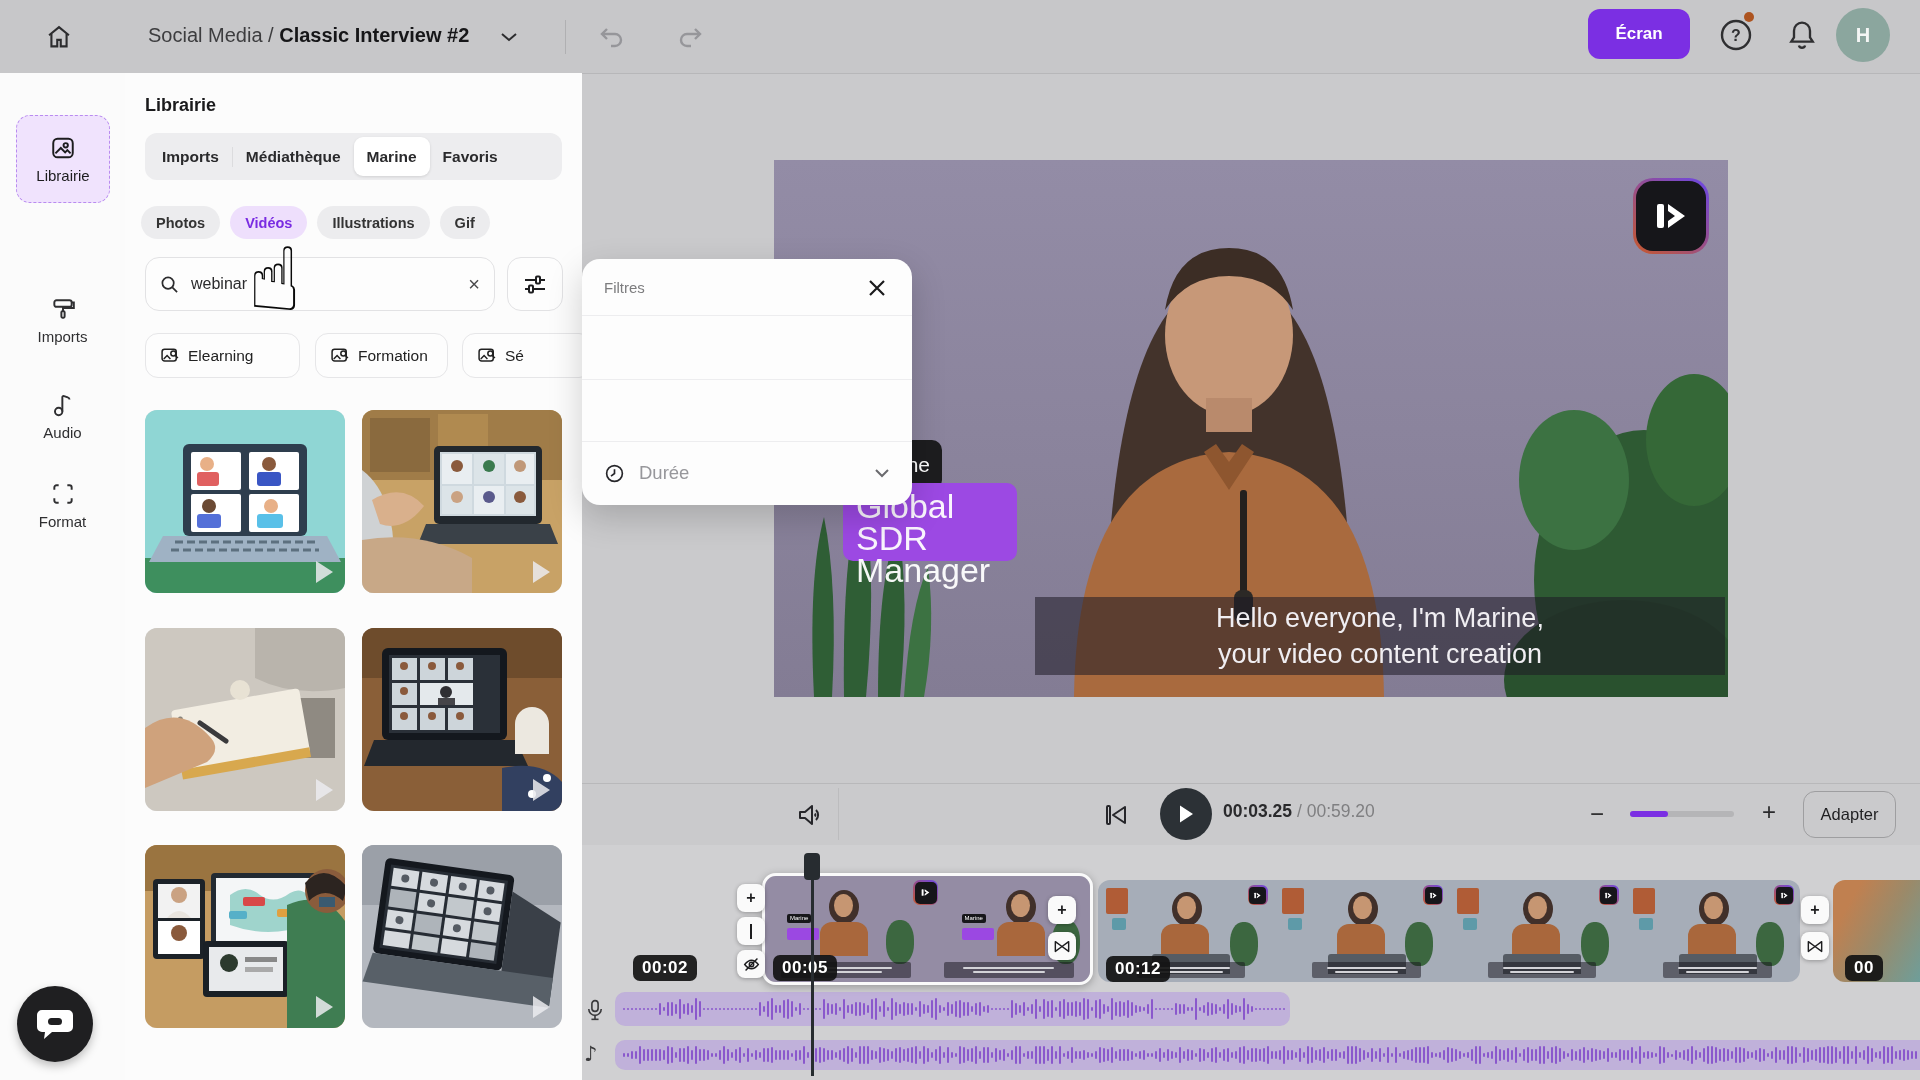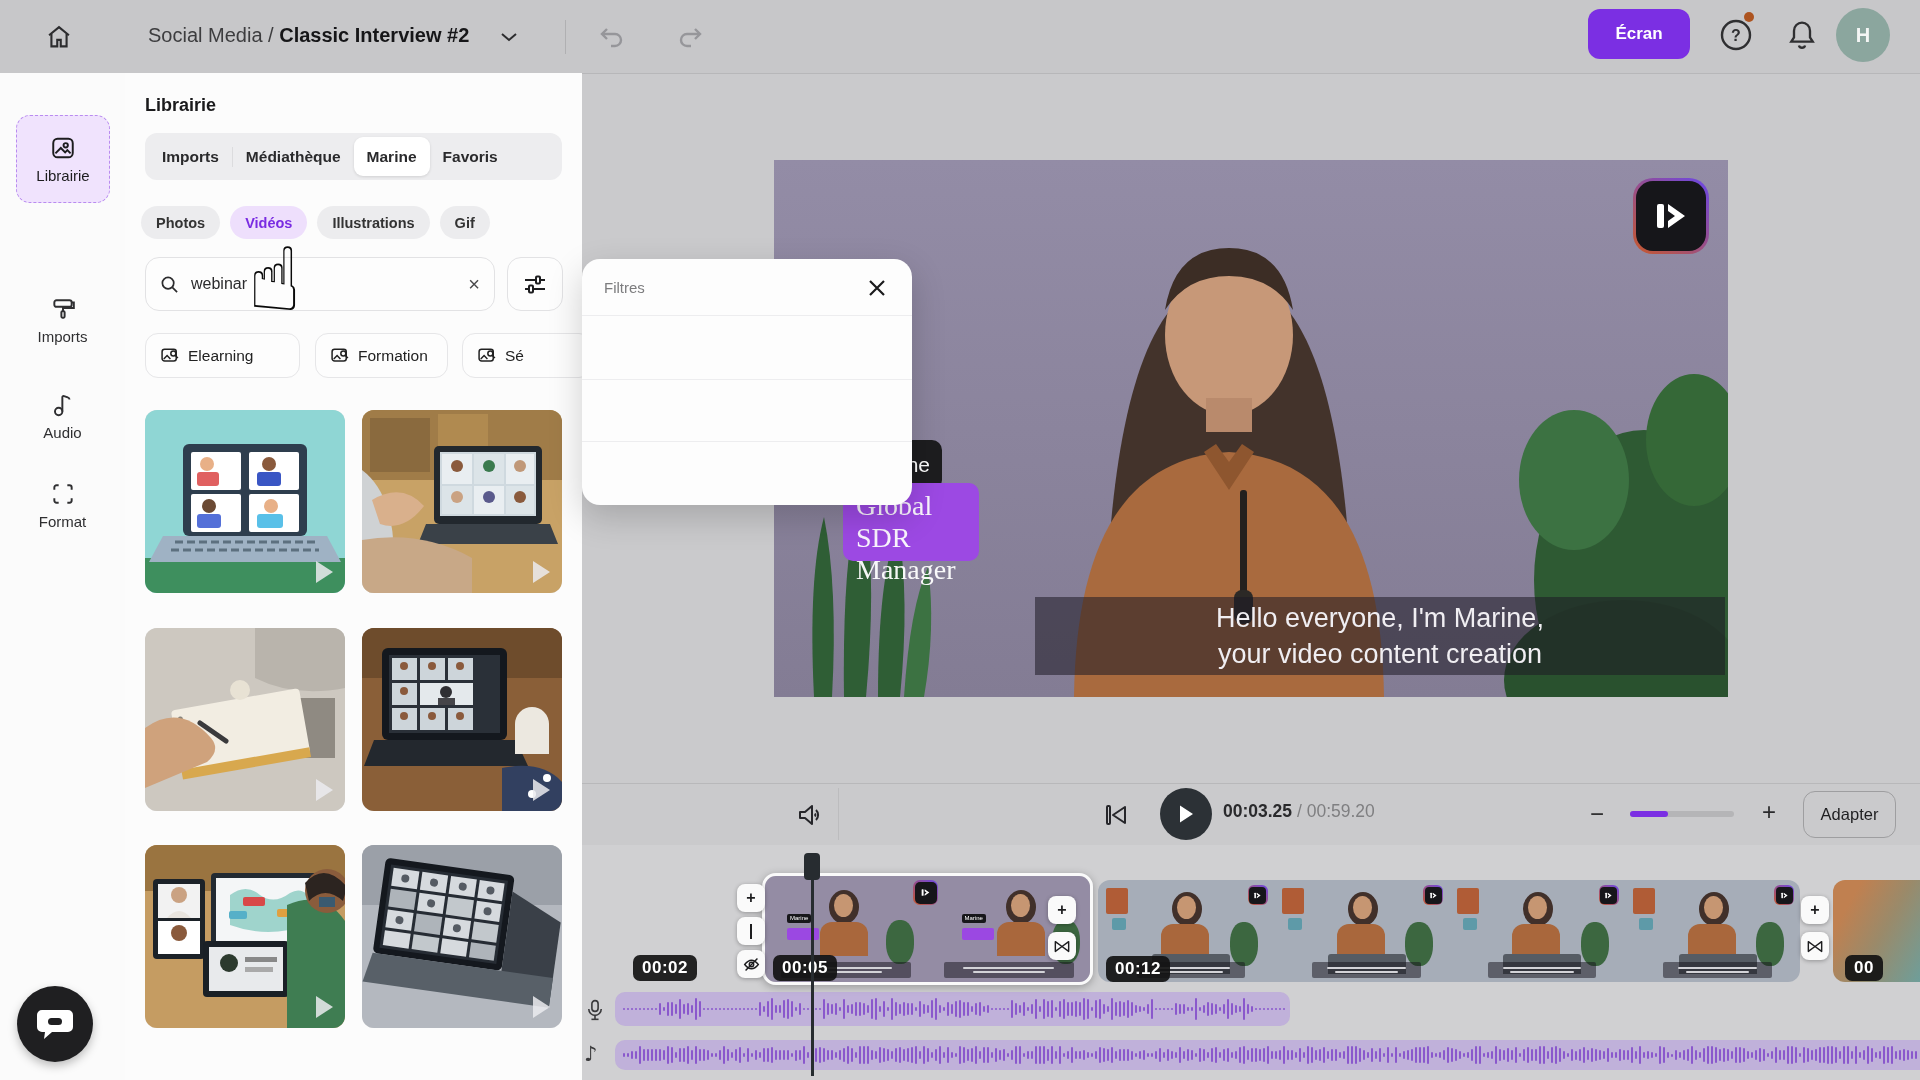--- a/index.html
+++ b/index.html
@@ -52,22 +52,22 @@
   #popover .hr{position:absolute;left:0;width:330px;height:1px;background:#ededef;}
   .poprow{position:absolute;left:0;width:330px;display:flex;align-items:center;}
   .toggle{width:46px;height:27px;border-radius:14px;background:#e3e3e5;position:relative;cursor:pointer;}
   .toggle .knob{position:absolute;left:2px;top:2px;width:23px;height:23px;border-radius:50%;background:#fff;box-shadow:0 1px 3px rgba(0,0,0,.25);}
   
   #video{left:774px;top:160px;width:954px;height:537px;overflow:hidden;background:#8e87a0;}
   #caption{left:1035px;top:597px;width:690px;height:78px;background:rgba(30,26,36,.55);z-index:5;
         display:flex;flex-direction:column;align-items:center;justify-content:center;color:#f0eef2;font-size:27px;line-height:36px;}
   #tag-speaker{left:850px;top:440px;width:92px;height:50px;background:#1d1d1f;border-radius:10px;z-index:5;
         color:#fff;font-size:21px;display:flex;align-items:center;justify-content:flex-end;padding-right:12px;box-sizing:border-box;}
-  #tag-role{left:843px;top:483px;width:136px;height:78px;background:#9c49e3;border-radius:10px;z-index:5;
-        color:rgba(255,255,255,.95);font-size:28px;line-height:32px;padding:7px 13px;box-sizing:border-box;font-family:Liberation Serif, serif;}
+  #tag-role{left:843px;top:483px;width:174px;height:78px;background:#9c49e3;border-radius:10px;z-index:5;
+        color:rgba(255,255,255,.95);font-size:34px;line-height:32px;padding:7px 13px;box-sizing:border-box;}
   .pp-badge{background:linear-gradient(40deg,#c7582c,#6a46e8);display:flex;}
   .pp-badge .in{flex:1;background:#16161a;display:flex;align-items:center;justify-content:center;}
   
   .pillbtn{position:absolute;border:1.5px solid #9e9ea0;border-radius:12px;background:transparent;color:#1f1f21;
         font-size:16.5px;font-family:inherit;cursor:pointer;}
   #time{left:1223px;top:801px;font-size:17.5px;white-space:nowrap;}
   #time .cur{font-weight:700;color:#2a2a2c;}
   #time .tot{color:#7f7f81;}
   #slider{left:1630px;top:811px;width:104px;height:6px;border-radius:3px;background:#b5b5b7;cursor:pointer;}
   #slider .fill{width:38px;height:6px;border-radius:3px;background:#7b2fe3;}
@@ -485,20 +485,31 @@
   <div class="abs" id="popover">
     <div class="abs" style="left:22px;top:20px;font-size:15px;color:#7c7c7e;">Filtres</div>
     <button class="abs icon-btn" style="right:18px;top:12px;width:34px;height:34px;">
       <svg width="20" height="20" viewBox="0 0 20 20" stroke="#1b1b1d" stroke-width="2.2">
           <path d="M3 3 L17 17 M17 3 L3 17"></path>
         </svg>
     </button>
     <div class="hr" style="top:56px;"></div>
     <div class="hr" style="top:120px;"></div>
     <div class="hr" style="top:182px;"></div>
+    <div class="poprow" style="top:182px;height:64px;padding:0 22px;box-sizing:border-box;width:330px;">
+      <svg width="21" height="21" viewBox="0 0 24 24" fill="none" stroke="#26262a" stroke-width="1.9">
+        <circle cx="12" cy="12" r="9"></circle>
+          <path d="M12 7 v5 l-4 3"></path>
+      </svg>
+      <span style="margin-left:14px;font-size:18.5px;color:#97979b;">Durée</span>
+      <span style="flex:1;"></span>
+      <svg width="16" height="10" viewBox="0 0 16 10" fill="none" stroke="#6a6a6e" stroke-width="2">
+          <path d="M2 2 L8 8 L14 2"></path>
+        </svg>
+    </div>
   </div>
 
   <div class="abs" id="hand-cursor">☝</div>
 
   <div class="abs" style="left:582px;top:783px;width:1338px;height:1px;background:#b8b8ba;"></div>
   <button class="abs icon-btn" style="left:793px;top:798px;width:36px;height:34px;">
     <svg width="30" height="28" viewBox="0 0 30 28" fill="none" stroke="#26262a" stroke-width="2">
       <path d="M4 11 h5 l7-6 v18 l-7-6 H4 Z" fill="none" stroke-linejoin="round"></path>
       <path d="M20 9 a7 7 0 0 1 0 10"></path>
         <path d="M19 12.5 a3 3 0 0 1 0 3"></path>

